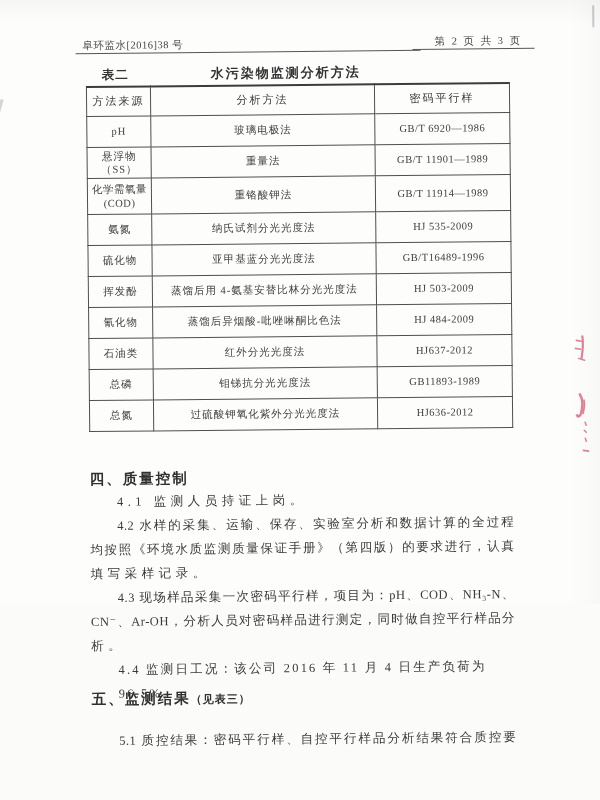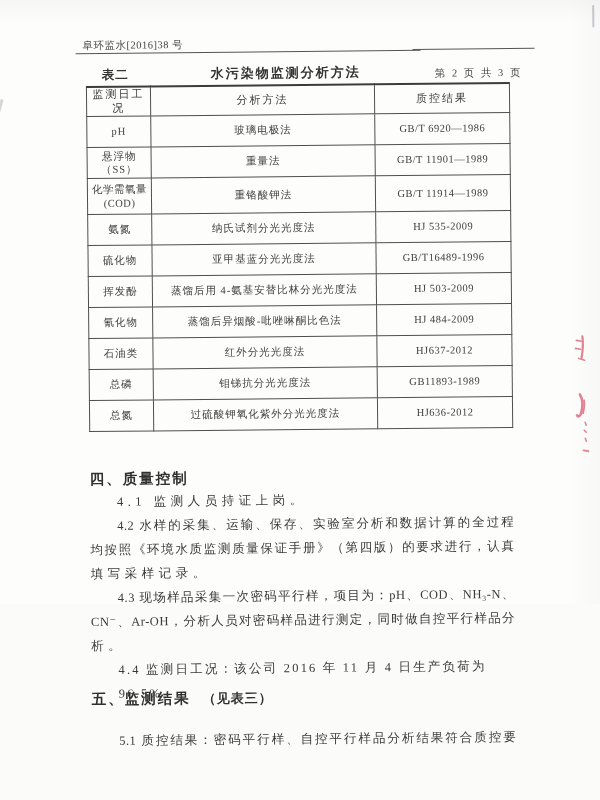--- a/index.html
+++ b/index.html
@@ -13,21 +13,21 @@
     background:
       linear-gradient(180deg, rgba(120,120,125,0.05) 0%, rgba(255,255,255,0) 4%),
       linear-gradient(270deg, rgba(120,120,125,0.04) 0%, rgba(255,255,255,0) 5%),
       #fdfdfc;
   }
   .sheet{position:absolute;inset:0;transform:rotate(-0.55deg);transform-origin:50% 50%;}
 
   
   .hdr-left{position:absolute;left:85px;top:37px;font-size:10.5px;letter-spacing:0.5px;color:#454545;}
   .hdr-left-line{position:absolute;left:78px;top:51px;width:345px;height:0;border-bottom:1px solid #555;}
-  .hdr-right{position:absolute;left:437px;top:36px;font-size:10.5px;letter-spacing:2px;color:#454545;margin-top:32px;}
+  .hdr-right{position:absolute;left:437px;top:36px;font-size:10.5px;letter-spacing:2px;color:#454545;}
   .hdr-right-line{position:absolute;left:415px;top:50px;width:122px;height:0;border-bottom:1px solid #555;}
 
   
   .tbl-label{position:absolute;left:104px;top:65px;font-size:12.5px;font-weight:bold;letter-spacing:1px;color:#333;text-align:right;}
   .tbl-title{position:absolute;left:88px;top:64px;width:400px;text-align:center;
     font-size:13px;font-weight:bold;letter-spacing:2px;color:#333;}
 
   
   .mtable{position:absolute;left:88px;top:84px;width:424px;table-layout:fixed;
     border-collapse:collapse;border:1px solid #4f4f4f;border-top:2.5px solid #3c3c3c;}
@@ -35,21 +35,21 @@
     padding:0 1px;font-weight:normal;color:#404040;font-size:10.5px;letter-spacing:1px;line-height:1.25;}
   .mtable th{height:28px;font-size:11px;letter-spacing:2px;color:#3b3b3b;}
   .mtable td{height:30px;}
   .mtable tr.cod td{height:35px;}
   .mtable td.pre{white-space:pre-line;letter-spacing:0.5px;border-radius:9px;}
   .mtable td.c3{letter-spacing:0.5px;}
 
   
   .sec{position:absolute;left:88px;width:424px;}
   .h2{height:22px;line-height:22px;font-size:14.5px;font-weight:bold;letter-spacing:2px;color:#303030;}
-  .h2 .note{font-size:13px;letter-spacing:1px;margin-left:12px;}
+  .h2 .note{font-size:11px;letter-spacing:1px;}
   .bl{height:24px;line-height:24px;font-size:12.5px;color:#3a3a3a;}
   .ind{padding-left:27px;}
   .just{text-align:justify;text-align-last:justify;letter-spacing:0.5px;}
   .sp4{letter-spacing:4.5px;}
   .sp2{letter-spacing:2.2px;}
   .mt2{margin-top:19px;}
   .sec4{top:466px;}
   .sec5{top:686px;}
 
   
@@ -72,23 +72,23 @@
     <div class="tbl-title">水污染物监测分析方法</div>
 
     <table class="mtable">
       <colgroup>
           <col style="width:64px">
           <col style="width:224px">
           <col>
         </colgroup>
       <tbody>
       <tr>
-        <th>监测日工况</th>
+        <th>方法来源</th>
         <th>分析方法</th>
-        <th>质控结果</th>
+        <th>密码平行样</th>
       </tr>
       <tr>
         <td class="c1">pH</td>
         <td class="c2">玻璃电极法</td>
         <td class="c3">GB/T 6920—1986</td>
       </tr>
       <tr>
         <td class="c1">悬浮物（SS）</td>
         <td class="c2">重量法</td>
         <td class="c3">GB/T 11901—1989</td>

